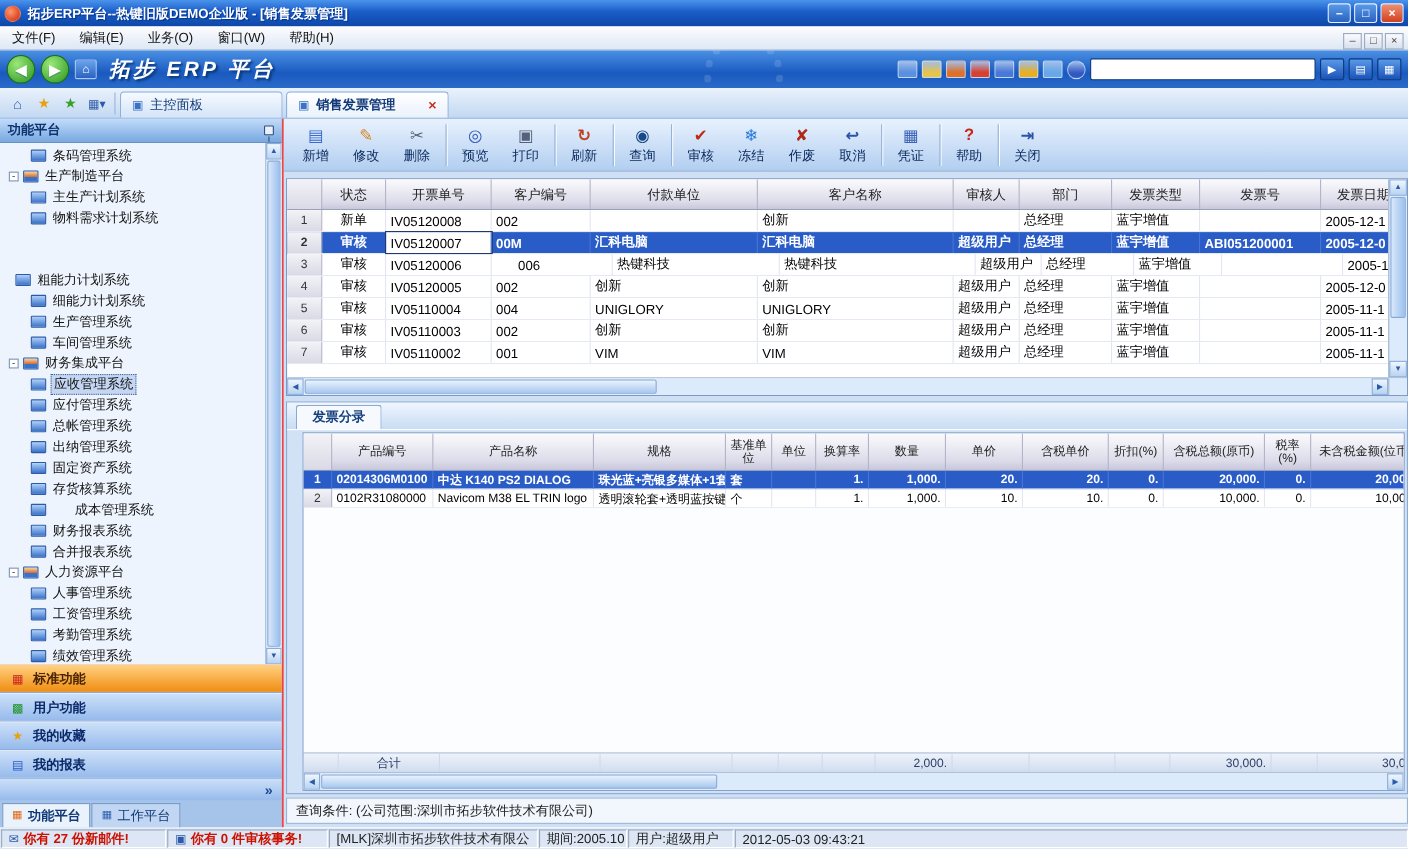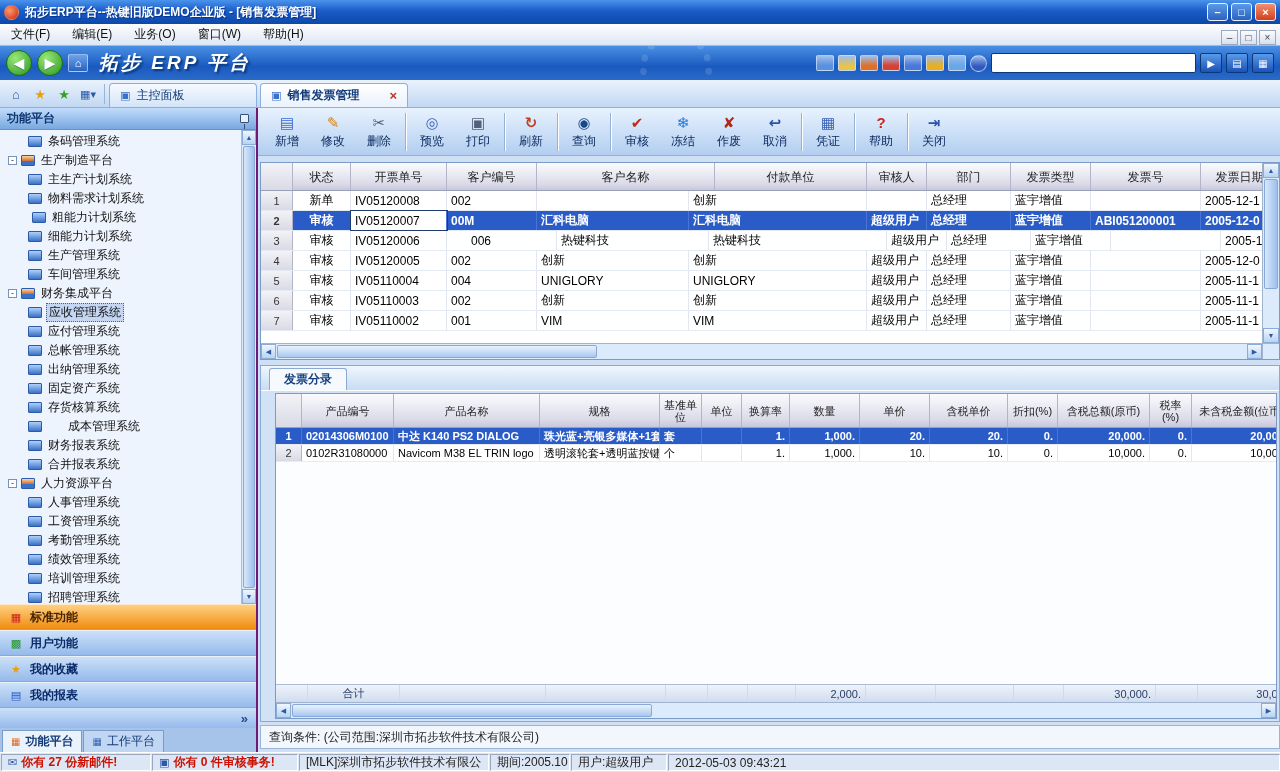--- a/index.html
+++ b/index.html
@@ -39,21 +39,21 @@
   #tabs { display:flex; align-items:flex-end; }
   .tab { height:24px; padding:0 10px; display:flex; align-items:center; gap:6px; font-size:12px; border:1px solid #8ab0dc; border-bottom:none; border-radius:4px 4px 0 0; background:linear-gradient(#f6faff,#d4e4f8); margin-right:3px; min-width:148px; color:#123a78; }
   .tab.active { background:linear-gradient(#ffffff,#eaf2fc); font-weight:bold; }
   .tab .close-x { color:#c03020; font-weight:bold; margin-left:auto; font-size:13px; }
   .tab-ic { color:#3a72c8; font-size:11px; }
 
   
   .body { display:flex; height:644px; }
 
   
-  .sidebar { width:258px; background:#cfe0f4; border-right:2px solid #701a75; display:flex; flex-direction:column; flex:none; }
+  .sidebar { width:258px; background:#cfe0f4; border-right:2px solid #ef4444; display:flex; flex-direction:column; flex:none; }
   .sb-header { height:22px; background:linear-gradient(#c2dcfa,#78a8e0); display:flex; align-items:center; padding:0 7px; font-size:12px; font-weight:bold; color:#0d3570; border-bottom:1px solid #6890c8; flex:none; }
   .pin { margin-left:auto; width:9px; height:9px; border:1px solid #35507a; background:#e8f0fc; border-radius:1px; position:relative; }
   .pin::after { content:""; position:absolute; left:3px; top:9px; width:1px; height:5px; background:#35507a; }
   .tree-wrap { flex:1; background:#eef4fd; overflow:hidden; display:flex; min-height:0; }
   #tree { flex:1; padding:2px 0; font-size:12px; overflow:hidden; color:#111; }
   .tree-item { height:19px; display:flex; align-items:center; gap:4px; white-space:nowrap; }
   .expand-box { width:9px; height:9px; border:1px solid #7a92b8; background:#fff; font-size:9px; line-height:7px; text-align:center; color:#333; flex:none; }
   .node-icon { width:14px; height:11px; background:linear-gradient(#aed0fa,#3a72c8); border:1px solid #2a5aa8; border-radius:1px; flex:none; }
   .node-icon.grp { background:linear-gradient(#f8d8a0,#d86830 55%,#3a72c8 55%); }
   .tree-item .label { padding:0 2px; }
@@ -212,21 +212,21 @@
               <span class="label">生产制造平台</span>
             </div>
             <div class="tree-item" style="padding-left: 28px;">
               <span class="node-icon"></span>
               <span class="label">主生产计划系统</span>
             </div>
             <div class="tree-item" style="padding-left: 28px;">
               <span class="node-icon"></span>
               <span class="label">物料需求计划系统</span>
             </div>
-            <div class="tree-item" style="padding-left: 32px;">
+            <div class="tree-item" style="padding-left: 14px; margin-top: 37px;">
               <span class="node-icon"></span>
               <span class="label">粗能力计划系统</span>
             </div>
             <div class="tree-item" style="padding-left: 28px;">
               <span class="node-icon"></span>
               <span class="label">细能力计划系统</span>
             </div>
             <div class="tree-item" style="padding-left: 28px;">
               <span class="node-icon"></span>
               <span class="label">生产管理系统</span>
@@ -412,22 +412,22 @@
         </div>
 
       <div class="grid1-wrap">
         <div class="g1-view">
           <div class="g1-table">
             <div class="grid-header" id="g1-header">
                 <div class="hcell" style="width: 32px; background: linear-gradient(rgb(242, 242, 247), rgb(218, 218, 230));"></div>
                 <div class="hcell" style="width: 58px;">状态</div>
                 <div class="hcell" style="width: 96px;">开票单号</div>
                 <div class="hcell" style="width: 90px;">客户编号</div>
+                <div class="hcell" style="width: 152px;">付款单位</div>
                 <div class="hcell" style="width: 178px;">客户名称</div>
-                <div class="hcell" style="width: 152px;">付款单位</div>
                 <div class="hcell" style="width: 60px;">审核人</div>
                 <div class="hcell" style="width: 84px;">部门</div>
                 <div class="hcell" style="width: 80px;">发票类型</div>
                 <div class="hcell" style="width: 110px;">发票号</div>
                 <div class="hcell" style="width: 78px;">发票日期</div>
               </div>
             <div id="g1-body">
                 <div class="g1-row">
                   <div class="rownum">1</div>
                   <div class="gcell center" style="width: 58px;">新单</div>

